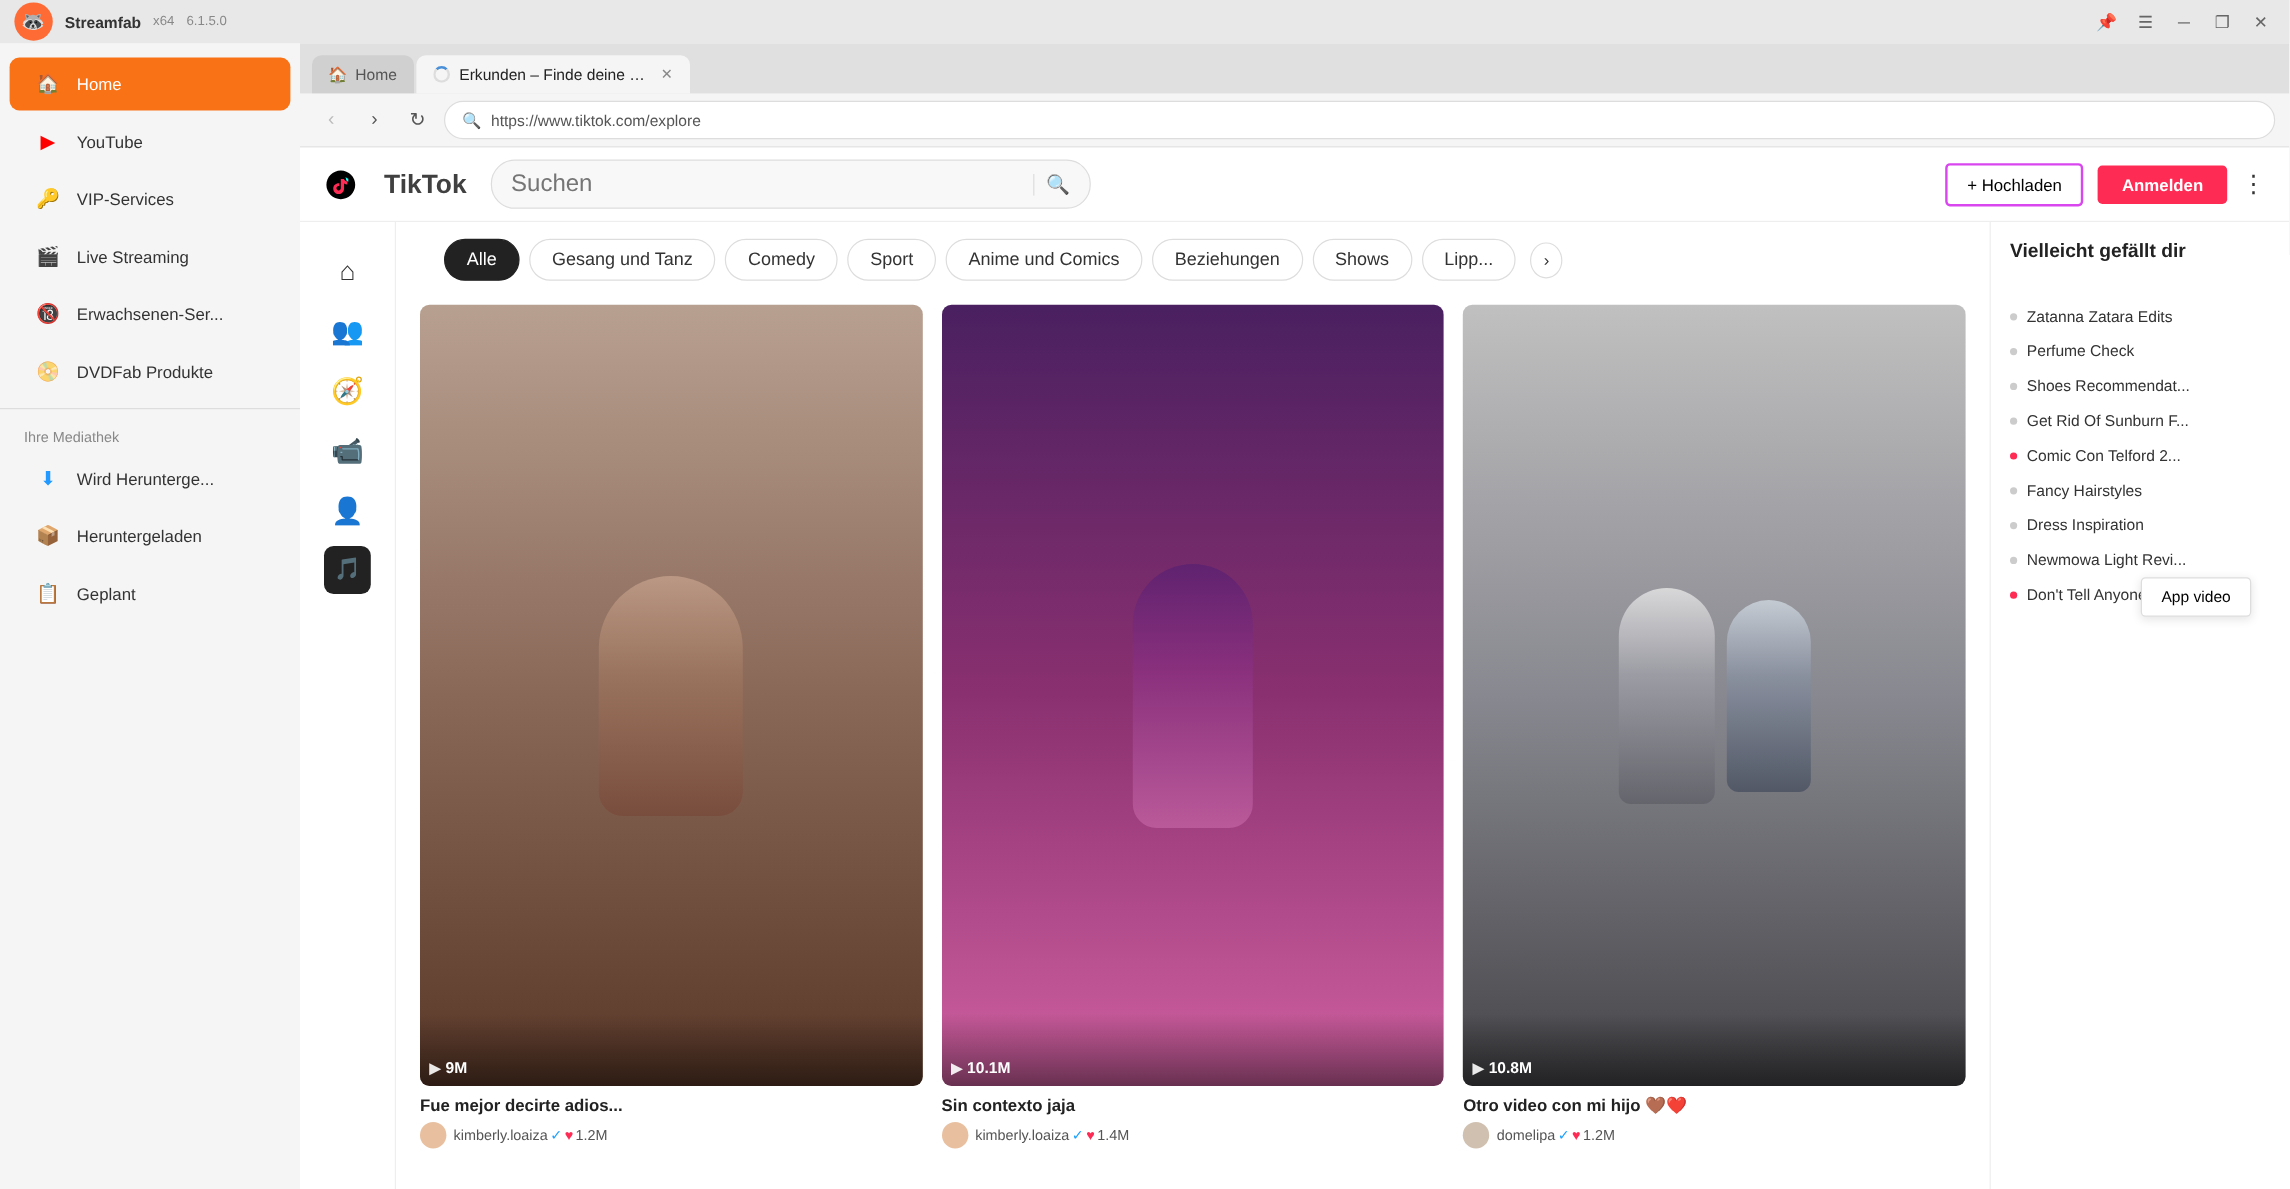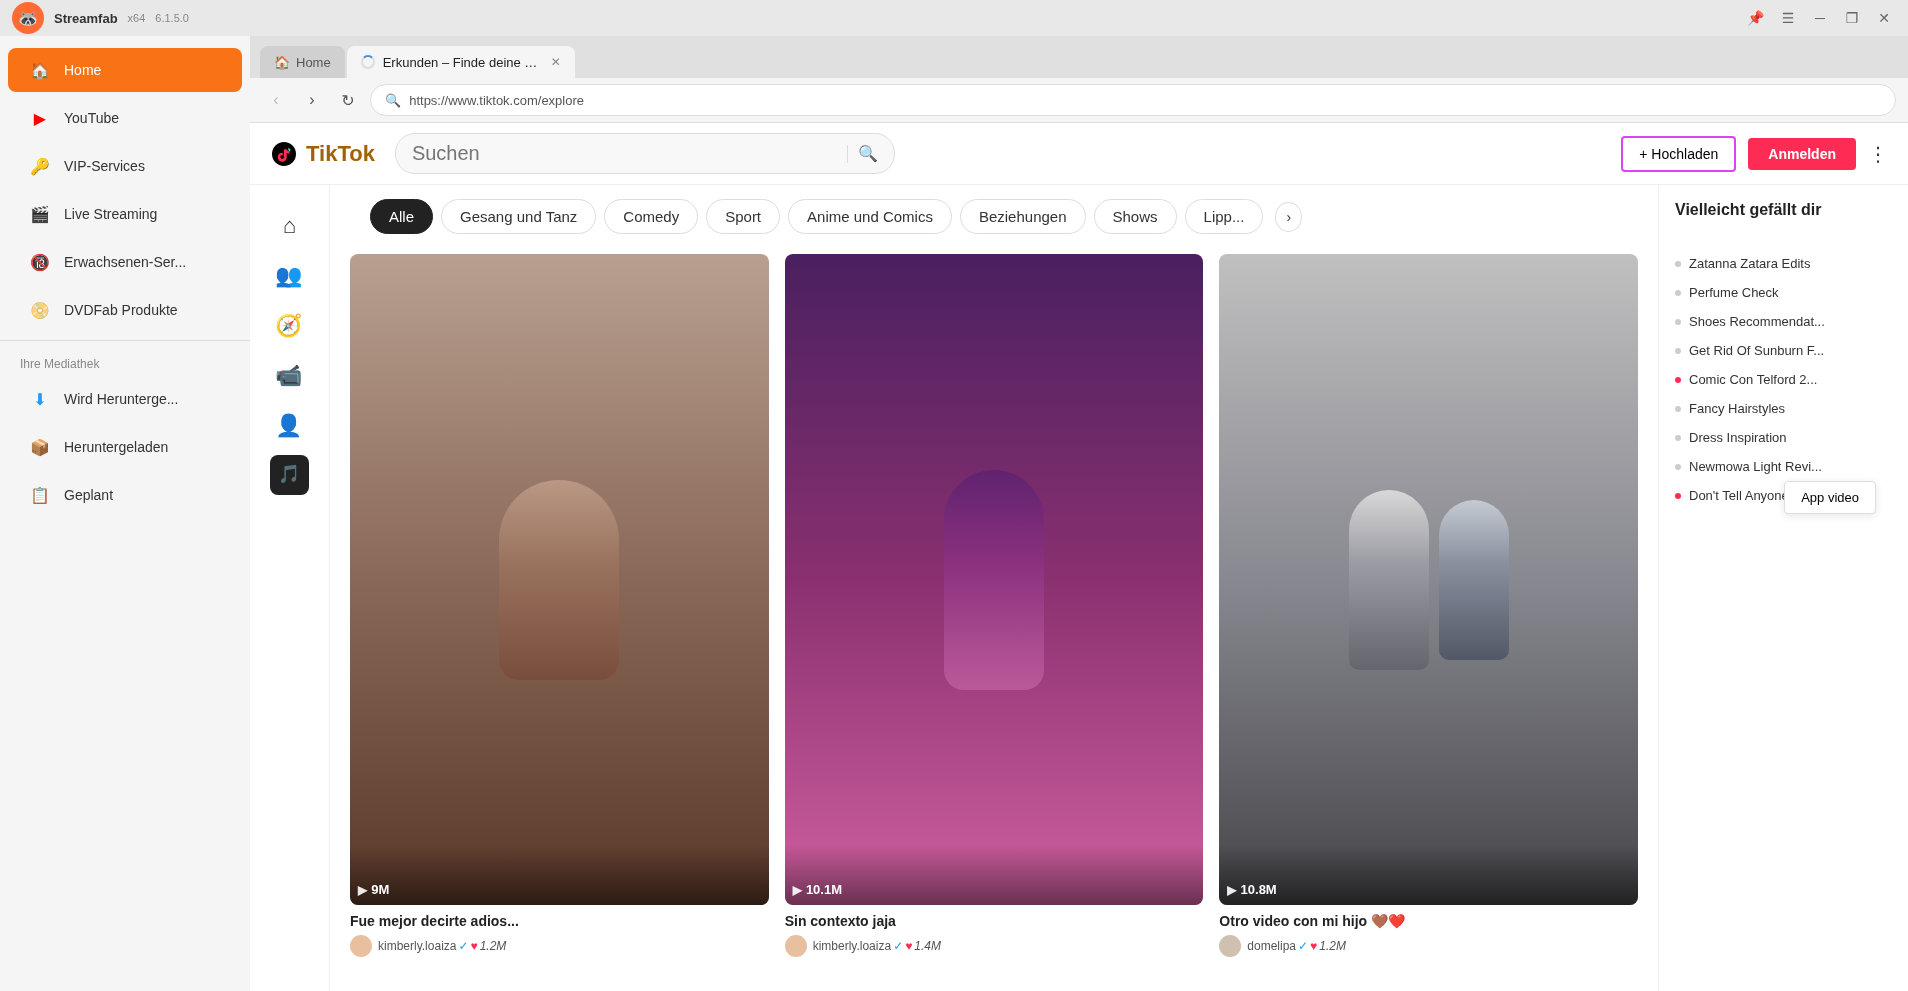--- a/index.html
+++ b/index.html
@@ -112,21 +112,21 @@
     
     .tiktok-header {
       display: flex;
       align-items: center;
       padding: 10px 20px;
       border-bottom: 1px solid #eee;
       gap: 20px;
       background: white;
       flex-shrink: 0;
     }
-    .tiktok-logo { display: flex; align-items: center; gap: 8px; font-size: 22px; font-weight: 800; color: #a16207; }
+    .tiktok-logo { display: flex; align-items: center; gap: 22px; font-size: 22px; font-weight: 800; color: #404040; }
     .tiktok-search {
       flex: 1;
       max-width: 500px;
       border: 1px solid #ddd;
       border-radius: 20px;
       padding: 8px 16px;
       display: flex;
       align-items: center;
       gap: 10px;
       background: #f8f8f8;
@@ -180,21 +180,21 @@
     }
     .video-overlay { position: absolute; bottom: 8px; left: 8px; display: flex; align-items: center; gap: 4px; color: white; font-size: 13px; font-weight: 600; }
     .play-icon { font-size: 12px; opacity: 0.9; }
     .video-info { padding: 8px 0 4px; }
     .video-title { font-size: 14px; font-weight: 700; color: #222; margin-bottom: 6px; white-space: nowrap; overflow: hidden; text-overflow: ellipsis; }
     .video-meta { display: flex; align-items: center; gap: 6px; }
     .video-avatar { width: 22px; height: 22px; border-radius: 50%; background: #ccc; overflow: hidden; flex-shrink: 0; }
     .video-author { font-size: 12px; color: #555; display: flex; align-items: center; gap: 2px; }
     .verified-icon { color: #20a0ff; font-size: 12px; }
     .heart-icon { color: #fe2c55; font-size: 12px; }
-    .likes-count { font-size: 12px; color: #555; font-style: italic; }
+    .likes-count { font-size: 12px; color: #555; }
 
     
     .thumb-gradient { position: absolute; bottom: 0; left: 0; right: 0; height: 60px; background: linear-gradient(transparent, rgba(0,0,0,0.5)); }
 
     
     .tiktok-rightsidebar {
       width: 250px;
       flex-shrink: 0;
       padding: 16px;
       border-left: 1px solid #eee;

